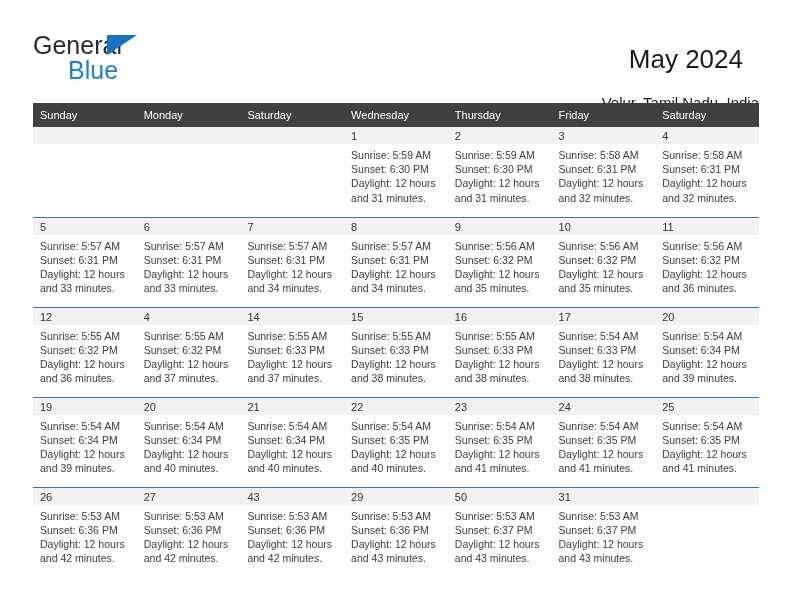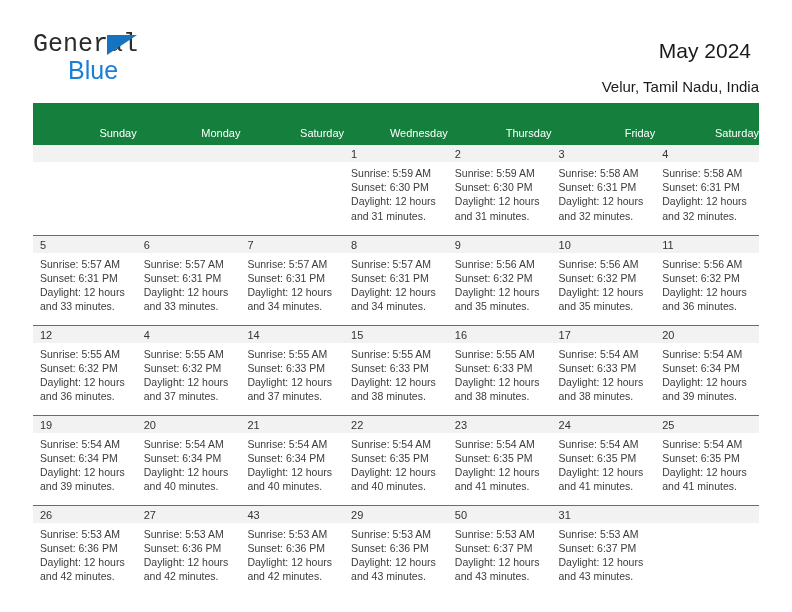--- a/index.html
+++ b/index.html
@@ -41,21 +41,21 @@
     height: 26px;
   }
   .brand-general {
     position: absolute;
     left: 0;
     top: 0;
     font-size: 25px;
     line-height: 26px;
     color: #2b2b2b;
     letter-spacing: 0px;
-    font-family: Liberation Mono, monospace;
+    font-family: Liberation Sans, sans-serif;
   }
   .brand-tri {
     position: absolute;
     left: 74px;
     top: 3px;
     width: 0;
     height: 0;
     border-left: 30px solid #1573bf;
     border-bottom: 20px solid transparent;
   }
@@ -68,25 +68,25 @@
     color: #1b7fd4;
     font-family: "Liberation Sans", sans-serif;
   }
   .title-wrap {
     position: absolute;
     right: 0;
     top: 0;
     text-align: right;
   }
   .cal-title {
-    font-size: 21px;
+    font-size: 26px;
     line-height: 34px;
     color: #1a1a1a;
     font-weight: normal;
-    margin: 8px;
+    margin: 16px;
     white-space: nowrap;
   }
   .cal-sub {
     font-size: 15px;
     line-height: 22px;
     color: #1a1a1a;
     margin-top: 6px;
     white-space: nowrap;
   }
 
@@ -98,26 +98,26 @@
     width: 726px;
   }
   table.cal {
     border-collapse: collapse;
     table-layout: fixed;
     width: 726px;
   }
   table.cal col { width: 103.714px; }
 
   thead th {
-    background: #15803d;
+    background: #404040;
     color: #ffffff;
     font-size: 11px;
     font-weight: normal;
-    text-align: right;
-    padding: 24px 0 6px 7px;
+    text-align: left;
+    padding: 6px 0 6px 7px;
     height: 19px;
     box-sizing: border-box;
     font-family: "Liberation Sans", sans-serif;
   }
 
   tbody tr.week-row td {
     vertical-align: top;
     padding: 0;
     border-top: 1.5px solid #3079bd;
     height: 90px;

